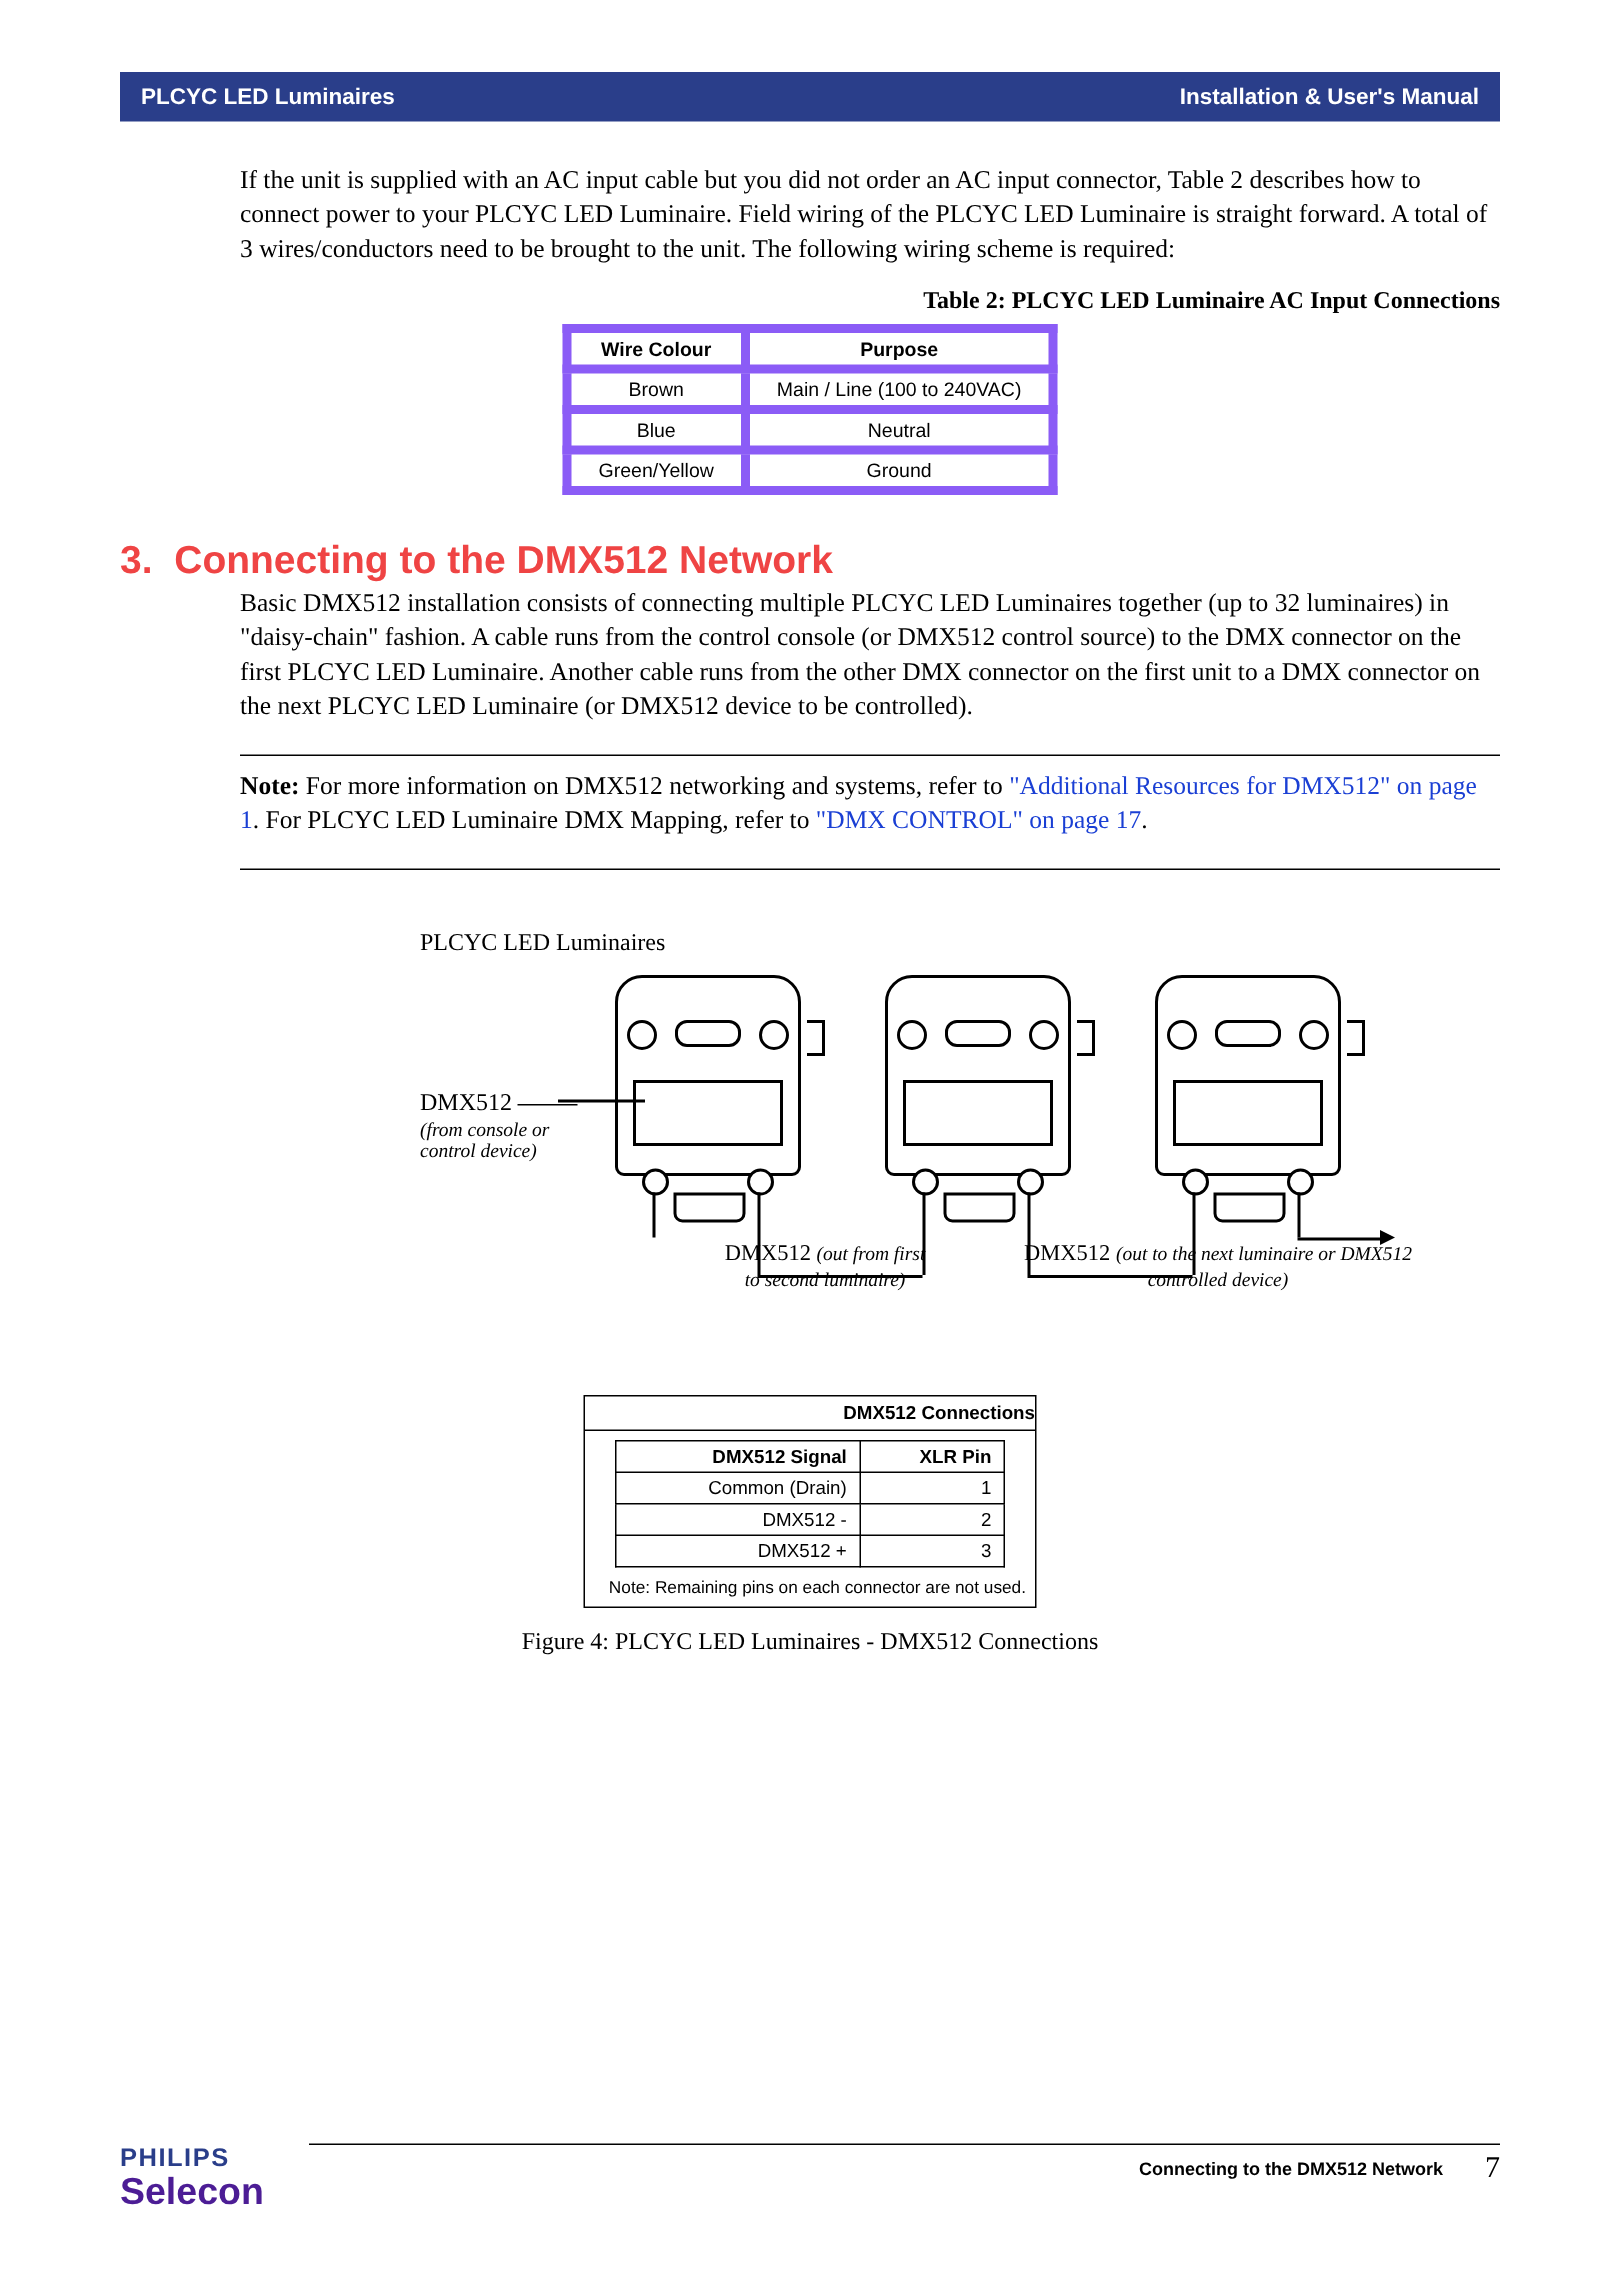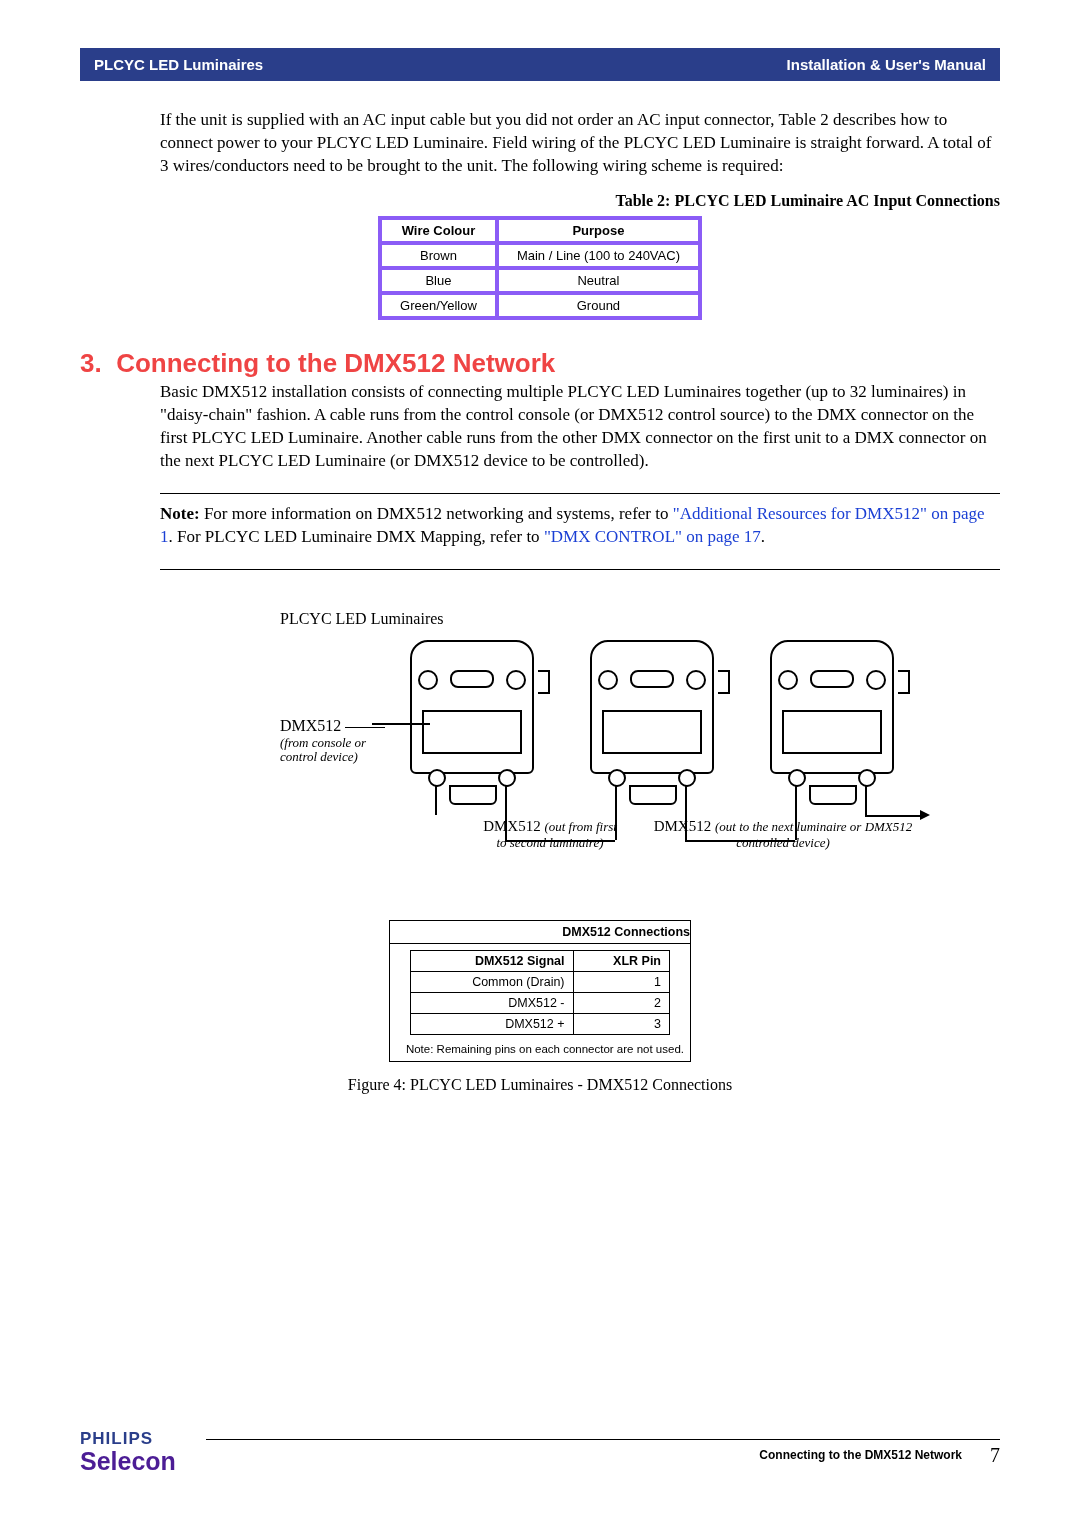--- a/index.html
+++ b/index.html
@@ -39,21 +39,21 @@
     font-size: 16px;
     font-weight: bold;
   }
   table.simple {
     border-collapse: collapse;
     margin: 0 auto;
     font-family: Arial, sans-serif;
     font-size: 13px;
   }
   table.simple th, table.simple td {
-    border: 4px solid #8b5cf6;
+    border: 6px solid #8b5cf6;
     padding: 3px 18px;
     text-align: center;
   }
   table.simple th { font-weight: bold; }
   .section-head {
     font-family: Verdana, Arial, sans-serif;
     font-weight: bold;
     font-size: 26px;
     color: #ef4444;
     margin: 28px 0 2px 0;
@@ -180,21 +180,21 @@
     left: 80px;
     right: 80px;
   }
   .footer-rule {
     border: none;
     border-top: 1px solid #000;
     margin: 0 0 4px 0;
   }
   .footer-row {
     display: flex;
-    align-items: center;
+    align-items: flex-start;
     justify-content: space-between;
   }
   .brand .p1 {
     font-family: Arial, sans-serif;
     font-weight: bold;
     font-size: 17px;
     color: #2a3e8a;
     letter-spacing: 1px;
   }
   .brand .p2 {
@@ -314,21 +314,21 @@
     <div class="cable-line" style="left:475px;top:230px;width:110px"></div>
     <div class="cable-v" style="left:655px;top:175px;height:30px"></div>
     <div class="cable-line" style="left:655px;top:205px;width:55px"></div>
     <div class="arrowhead" style="left:710px;top:200px"></div>
     <div class="cable-line" style="left:162px;top:113px;width:58px"></div>
 
     <div class="dmx-mid" style="left:240px;width:200px">
       <span>DMX512</span> <span class="it" style="display:inline">(out from first</span>
       <span class="it">to second luminaire)</span>
     </div>
-    <div class="dmx-mid" style="left:433px;width:280px">
+    <div class="dmx-mid" style="left:462px;width:280px">
       <span>DMX512</span> <span class="it" style="display:inline">(out to the next luminaire or DMX512</span>
       <span class="it">controlled device)</span>
     </div>
   </div>
 
   <div class="inner-table-wrap">
     <div class="ttitle">DMX512 Connections</div>
     <table>
       <tbody>
           <tr>

